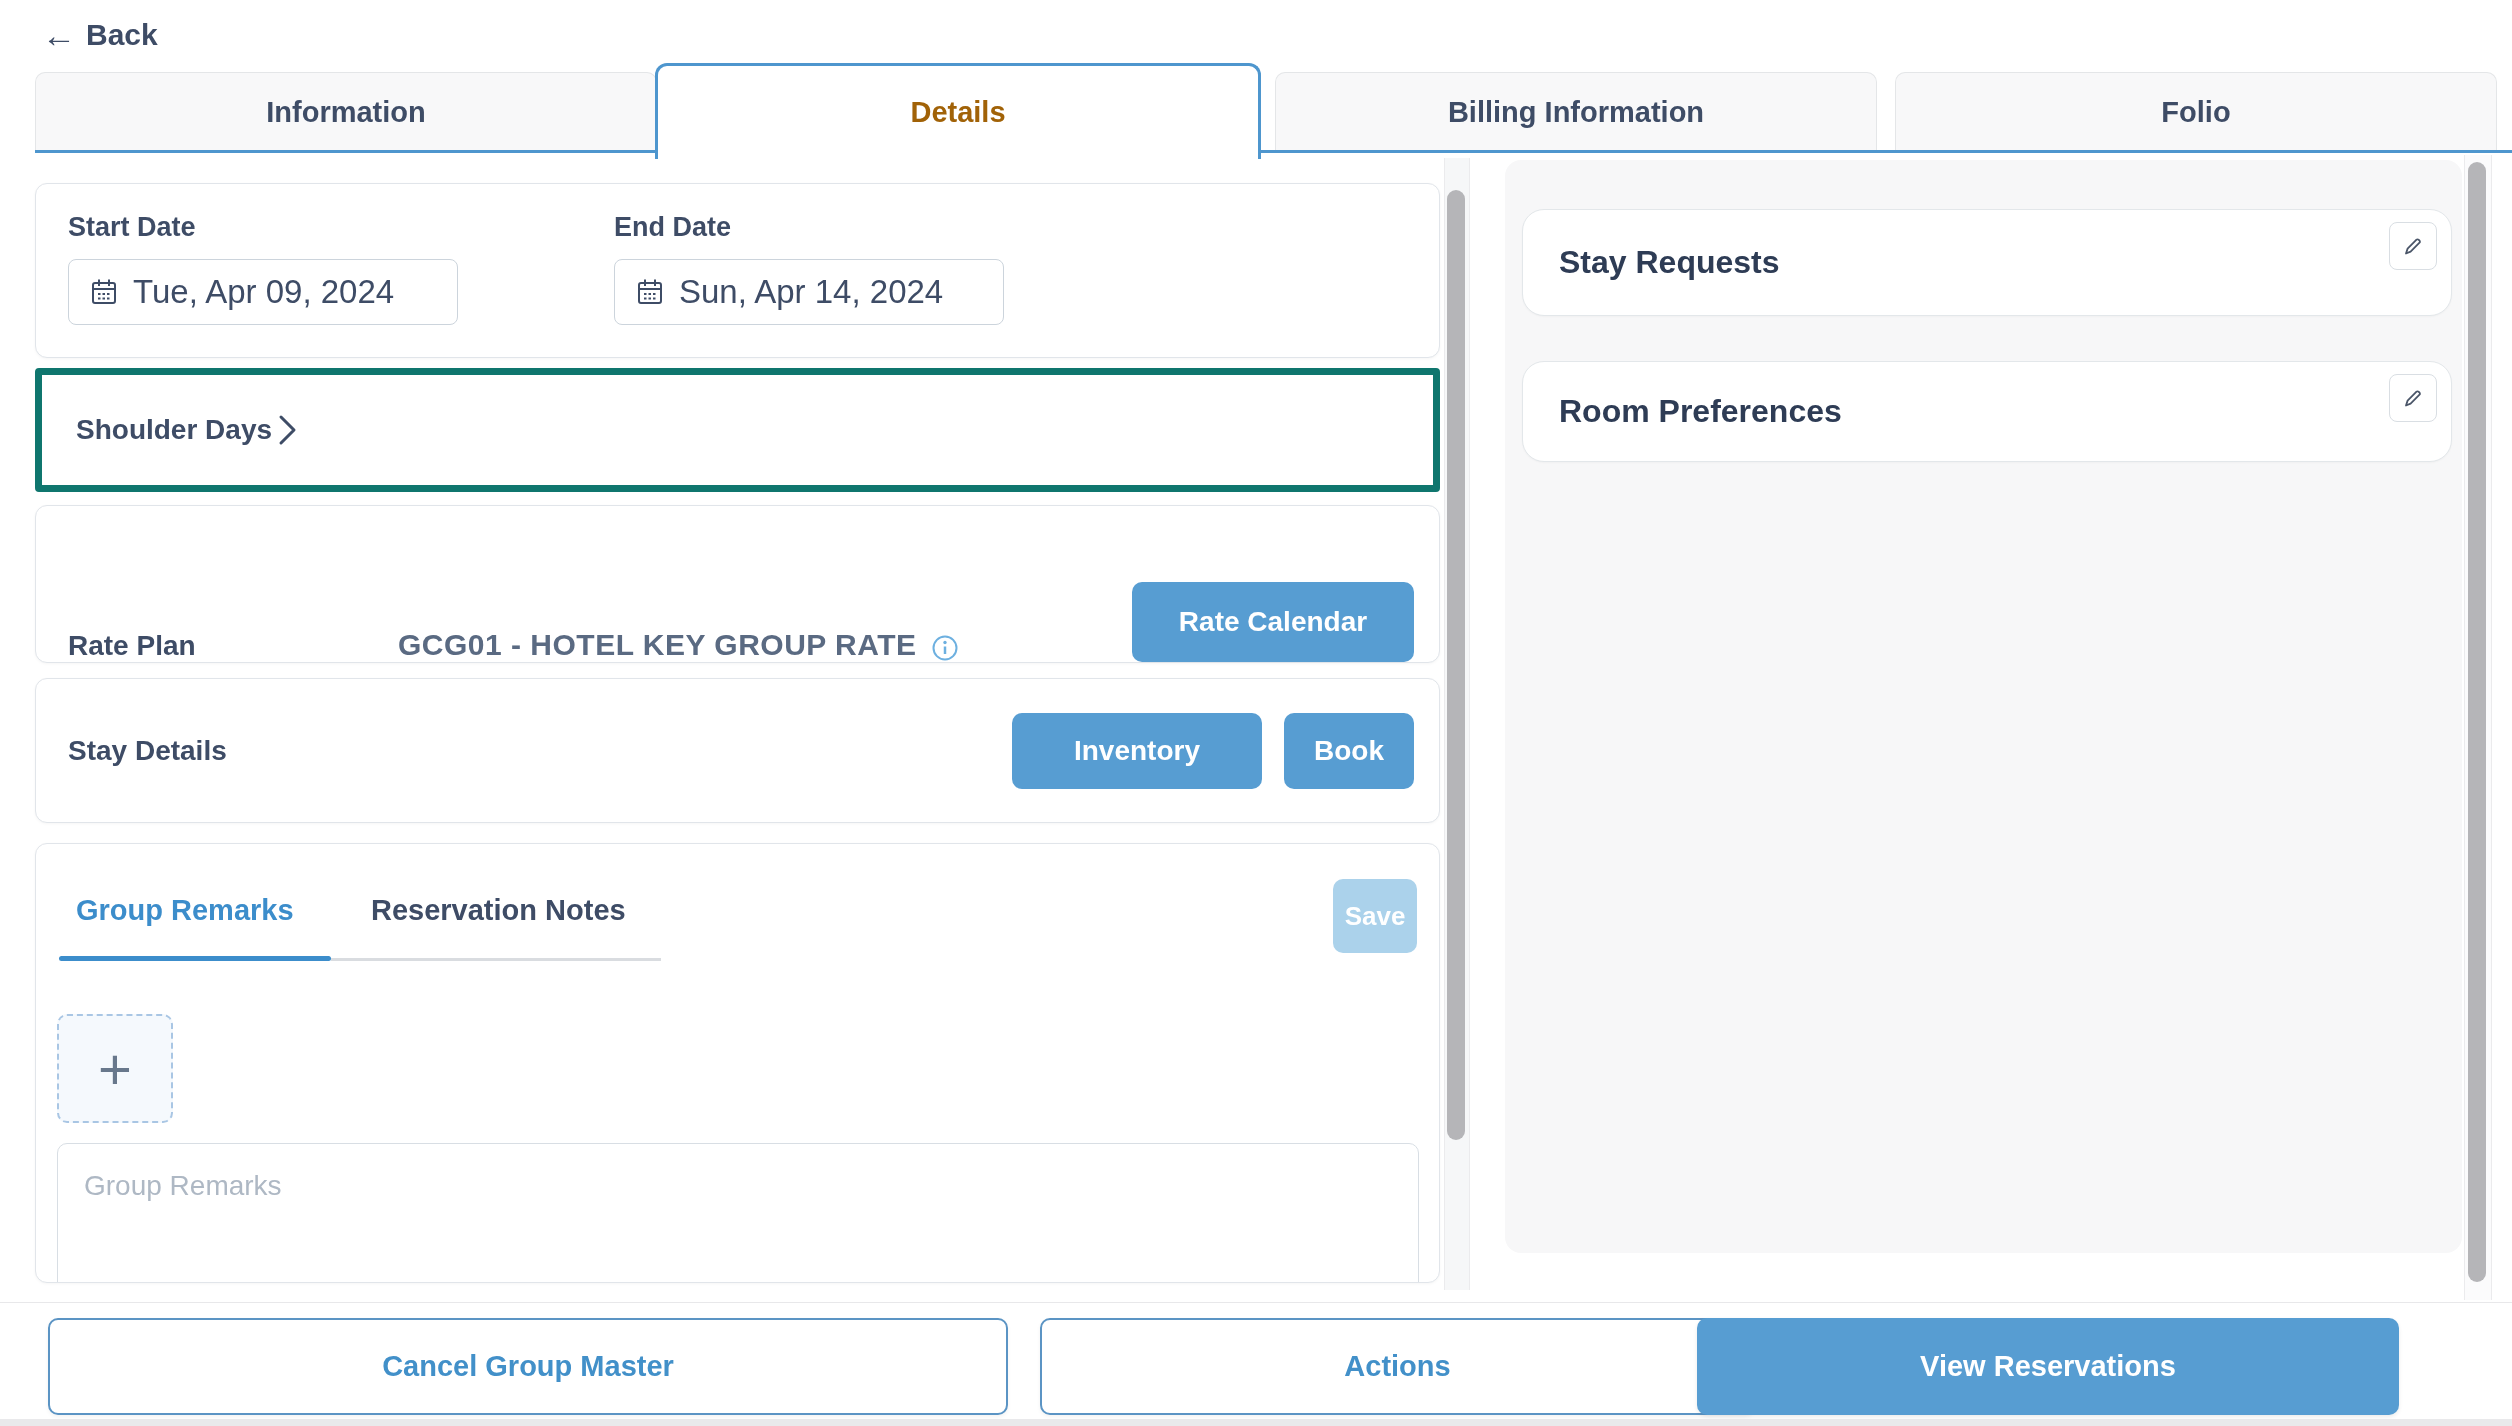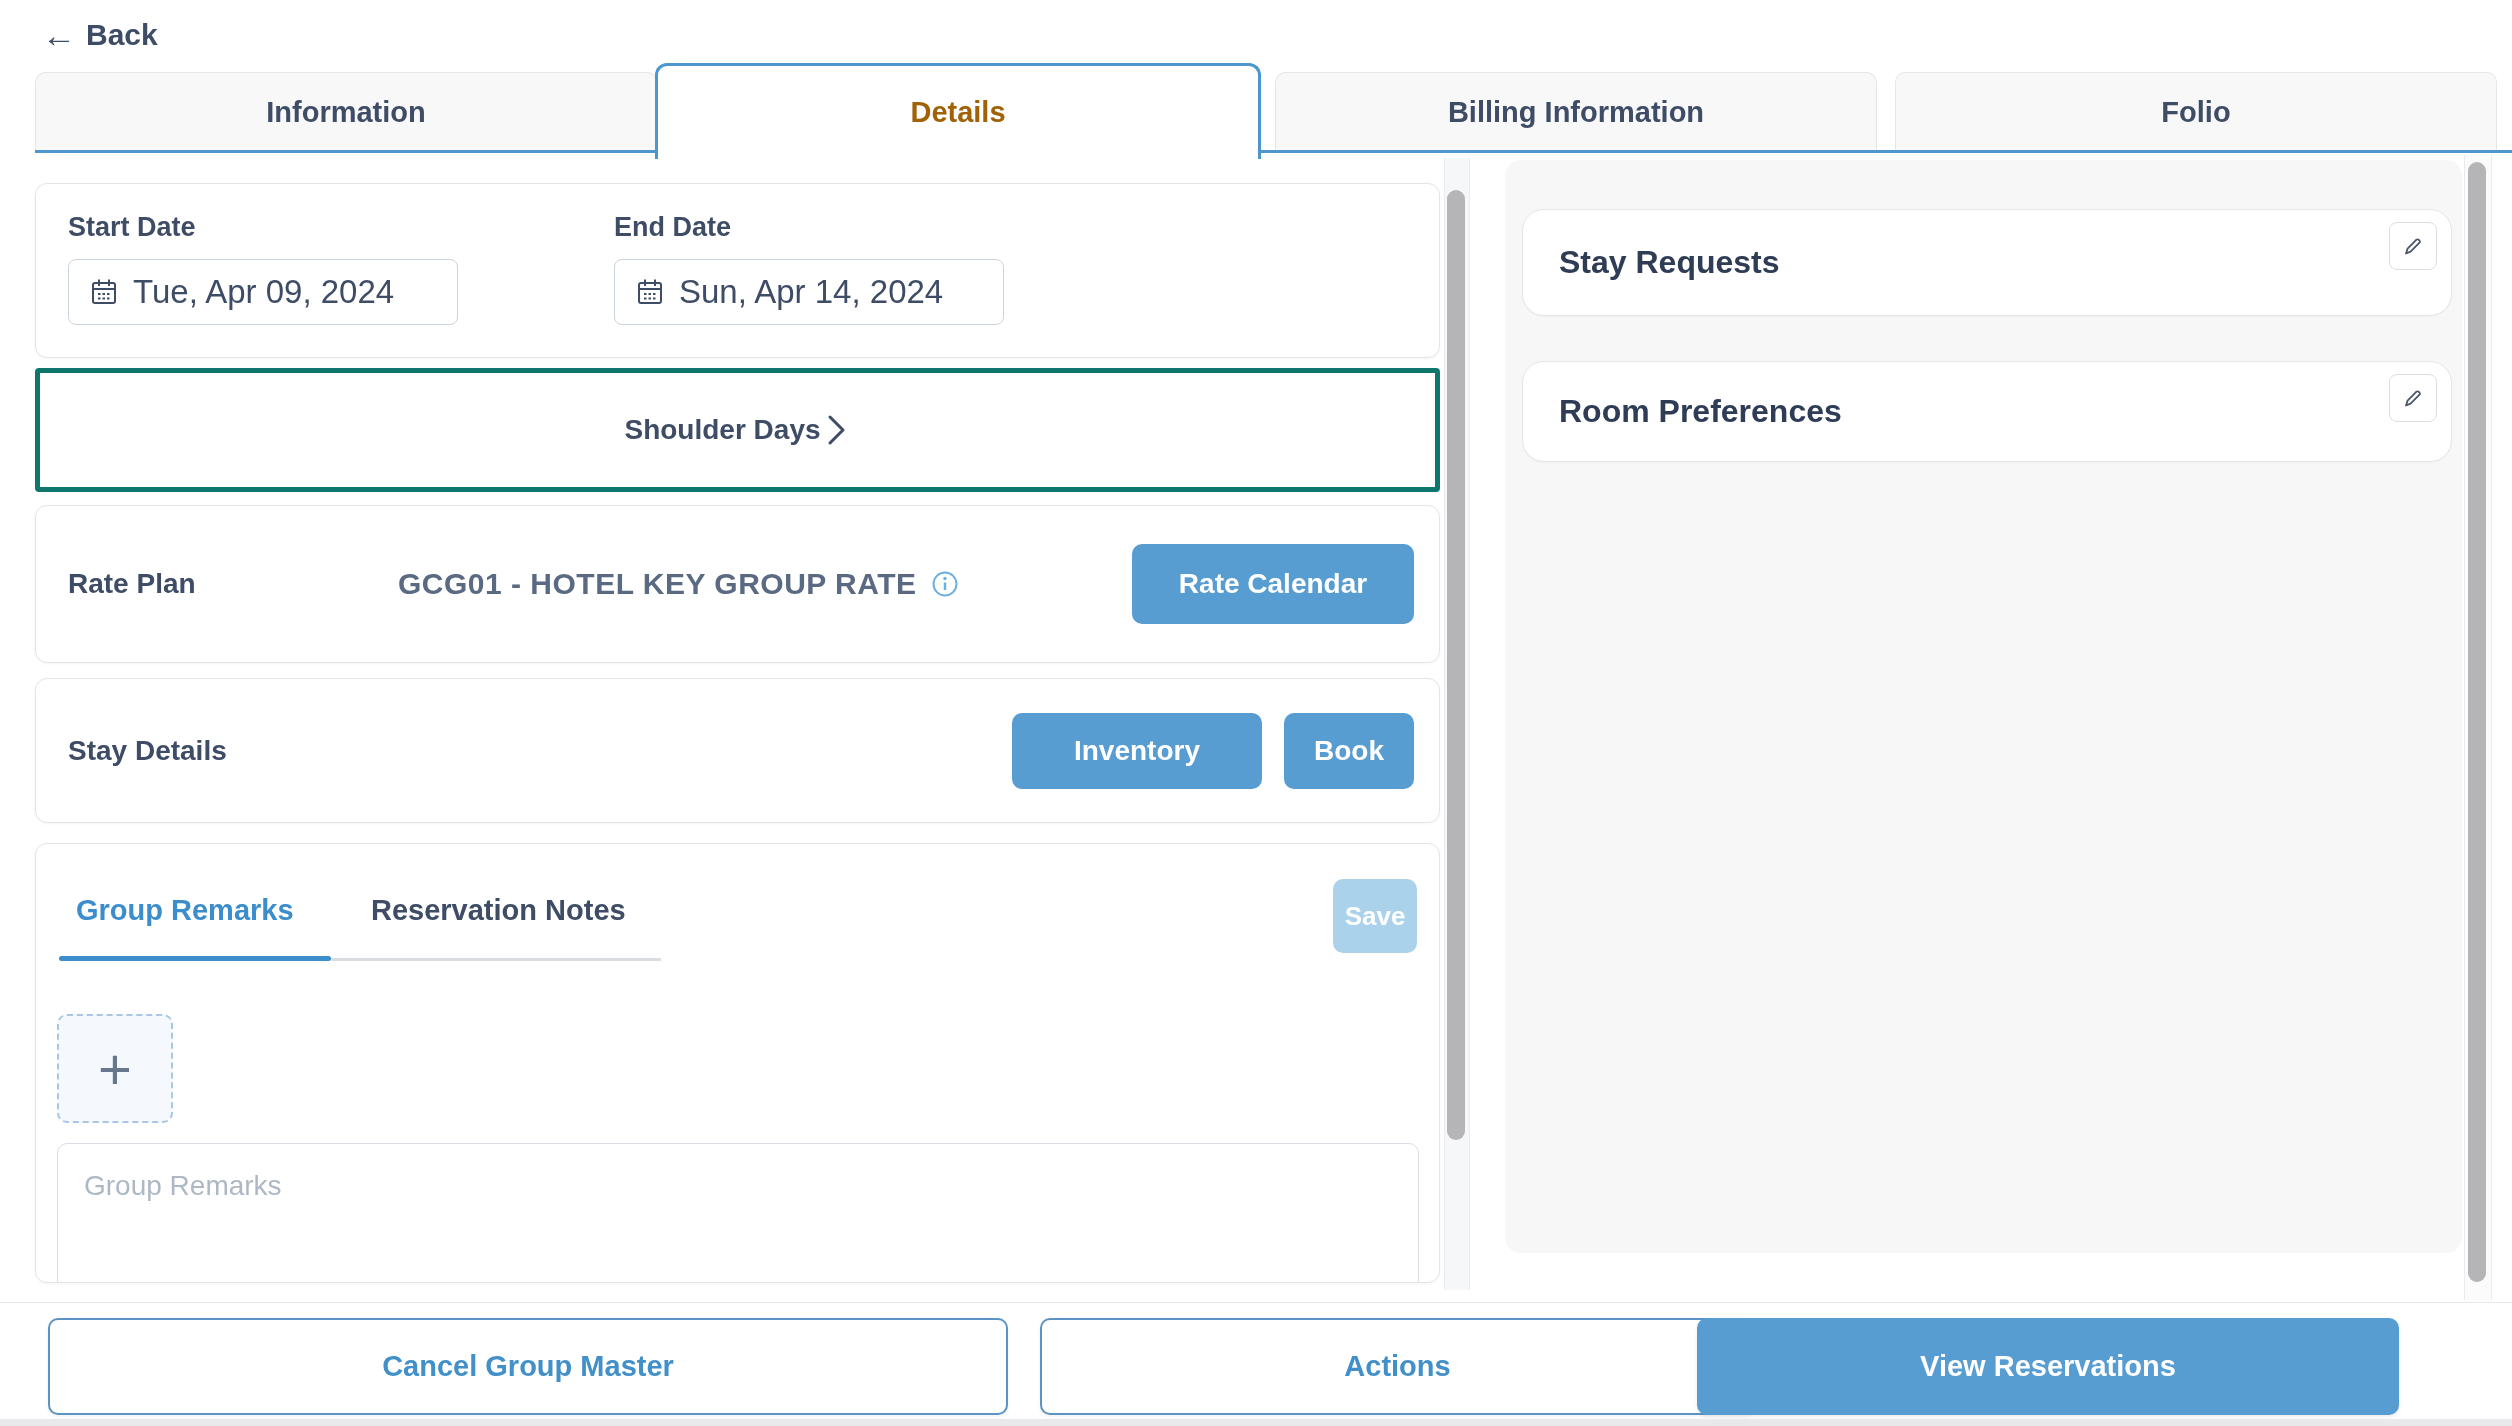--- a/index.html
+++ b/index.html
@@ -23,22 +23,22 @@
   .card{position:absolute;left:35px;width:1405px;background:#fff;border:1px solid #e1e5ea;
         border-radius:12px;box-shadow:0 1px 3px rgba(0,0,0,0.04);box-sizing:border-box;}
   .lbl{font-size:28px;font-weight:700;color:#3E4C66;}
 
   .field-label{position:absolute;top:28px;font-size:27px;font-weight:700;}
   .date-input{position:absolute;top:75px;height:66px;width:390px;border:1px solid #ccd4dc;border-radius:8px;
         display:flex;align-items:center;gap:14px;padding-left:20px;box-sizing:border-box;
         font-size:33px;color:#3E4C66;background:#fff;cursor:pointer;}
 
   .shoulder{position:absolute;left:35px;top:368px;width:1405px;height:124px;background:#fff;
-        border:5px solid #0f766e;border-radius:4px;display:flex;align-items:center;
-        justify-content:center;padding:0 34px;box-sizing:border-box;cursor:pointer;}
+        border:7px solid #0f766e;border-radius:4px;display:flex;align-items:center;
+        justify-content:flex-start;padding:0 34px;box-sizing:border-box;cursor:pointer;}
 
   .btn-blue{background:#579DD2;color:#fff;border:none;border-radius:10px;font-weight:600;font-size:28px;
         display:flex;align-items:center;justify-content:center;cursor:pointer;
         font-family:"Liberation Sans",sans-serif;}
   .btn-save{background:#ABD2EB;color:#fff;border:none;border-radius:10px;font-weight:600;font-size:26px;
         display:flex;align-items:center;justify-content:center;cursor:default;
         font-family:"Liberation Sans",sans-serif;}
 
   .remark-tab{position:absolute;top:50px;font-size:29px;font-weight:600;cursor:pointer;}
   .underline-blue{position:absolute;left:23px;top:112px;width:272px;height:5px;background:#3C8DCB;border-radius:3px;}
@@ -135,21 +135,21 @@
       </div>
     </div>
 
     <div class="shoulder">
       <span class="lbl">Shoulder Days</span>
       <svg width="30" height="38" viewBox="0 0 30 38">
         <path d="M9 6 L22 19 L9 32" fill="none" stroke="#3E4C66" stroke-width="3" stroke-linecap="round" stroke-linejoin="round"></path>
       </svg>
     </div>
 
-    <div class="card" style="top:505px;height:158px;display:flex;align-items:center;padding:0 25px 0 32px;">
+    <div class="card" style="top:505px;height:158px;display:flex;align-items:flex-end;padding:0 25px 0 32px;">
       <span class="lbl" style="width:330px;">Rate Plan</span>
       <span style="font-size:30px;font-weight:700;color:#5a6a82;letter-spacing:.5px;">GCG01 - HOTEL KEY GROUP RATE</span>
       <svg width="28" height="28" viewBox="0 0 28 28" style="margin-left:14px;">
         <circle cx="14" cy="14" r="11.5" fill="none" stroke="#6DB0E0" stroke-width="2"></circle>
         <line x1="14" y1="12.5" x2="14" y2="20" stroke="#6DB0E0" stroke-width="2.5"></line>
         <circle cx="14" cy="8.5" r="1.7" fill="#6DB0E0"></circle>
       </svg>
       <button class="btn-blue" style="margin-left:auto;width:282px;height:80px;">Rate Calendar</button>
     </div>
 

